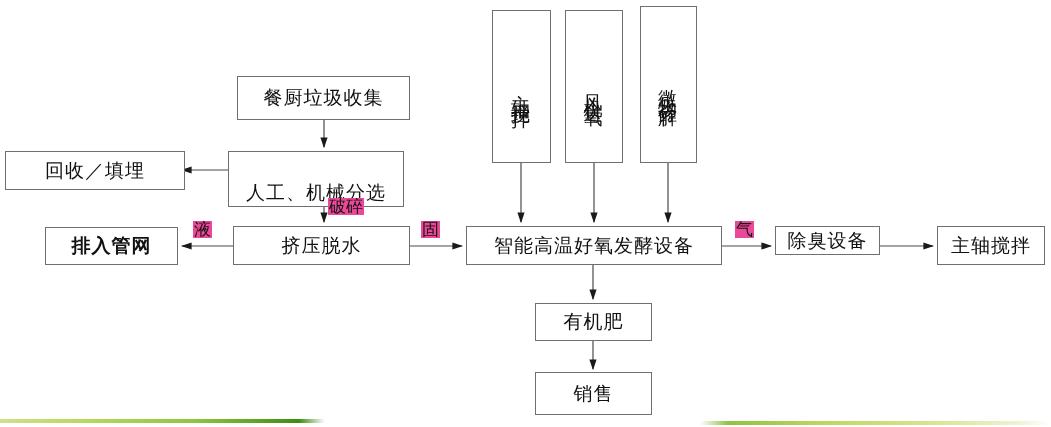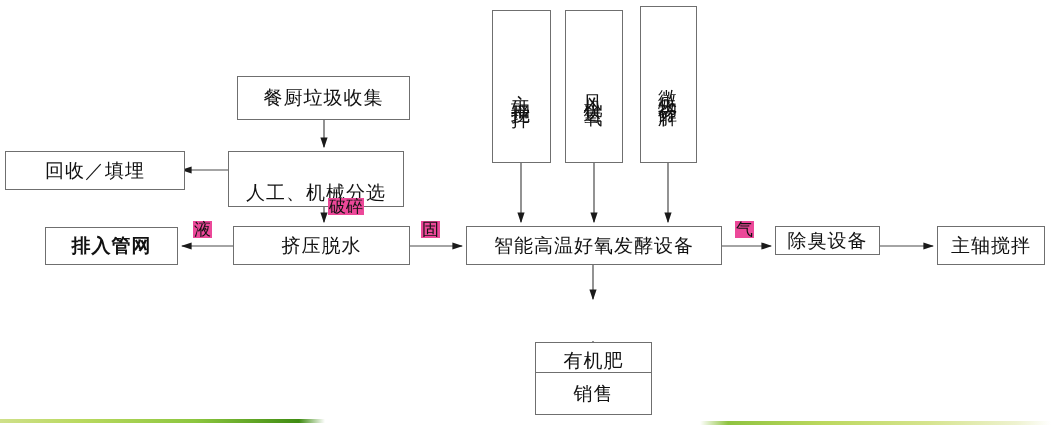--- a/index.html
+++ b/index.html
@@ -151,21 +151,21 @@
   </div>
 
   <div class="node" style="left:775px; top:226px; width:105px; height:29px;justify-content:center;">
     <span>除臭设备</span>
   </div>
 
   <div class="node" style="left:937px; top:226px; width:108px; height:39px;">
     <span>主轴搅拌</span>
   </div>
 
-  <div class="node" style="left:535px; top:303px; width:117px; height:38px;margin-top:39px;">
+  <div class="node" style="left:535px; top:303px; width:117px; height:38px;">
     <span>有机肥</span>
   </div>
 
   <div class="node" style="left:535px; top:372px; width:117px; height:43px;">
     <span>销售</span>
   </div>
 
   <div class="edge-label" style="left:328px; top:198px;">破碎</div>
 
   <div class="edge-label" style="left:193px; top:221px;">液</div>

